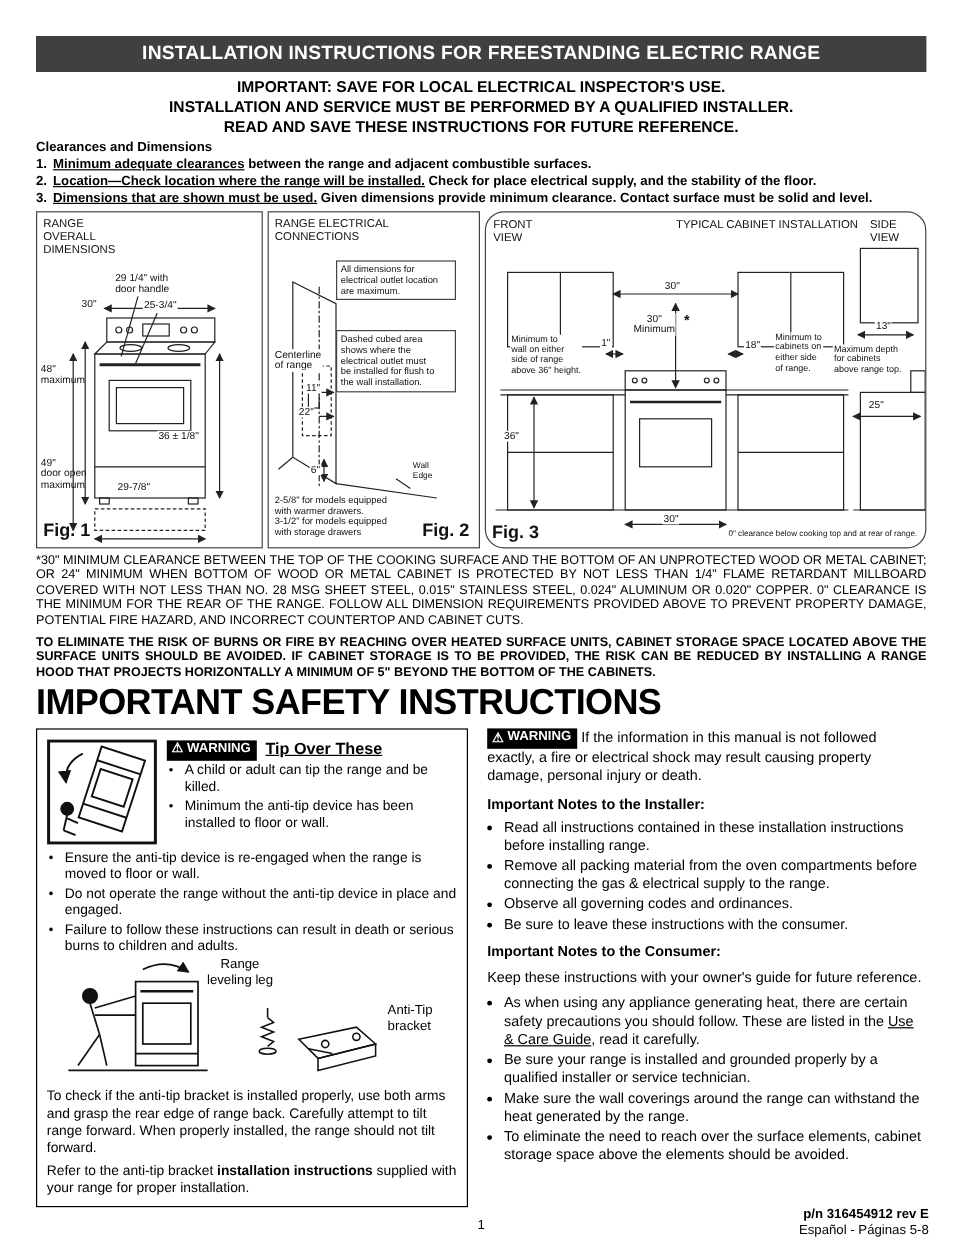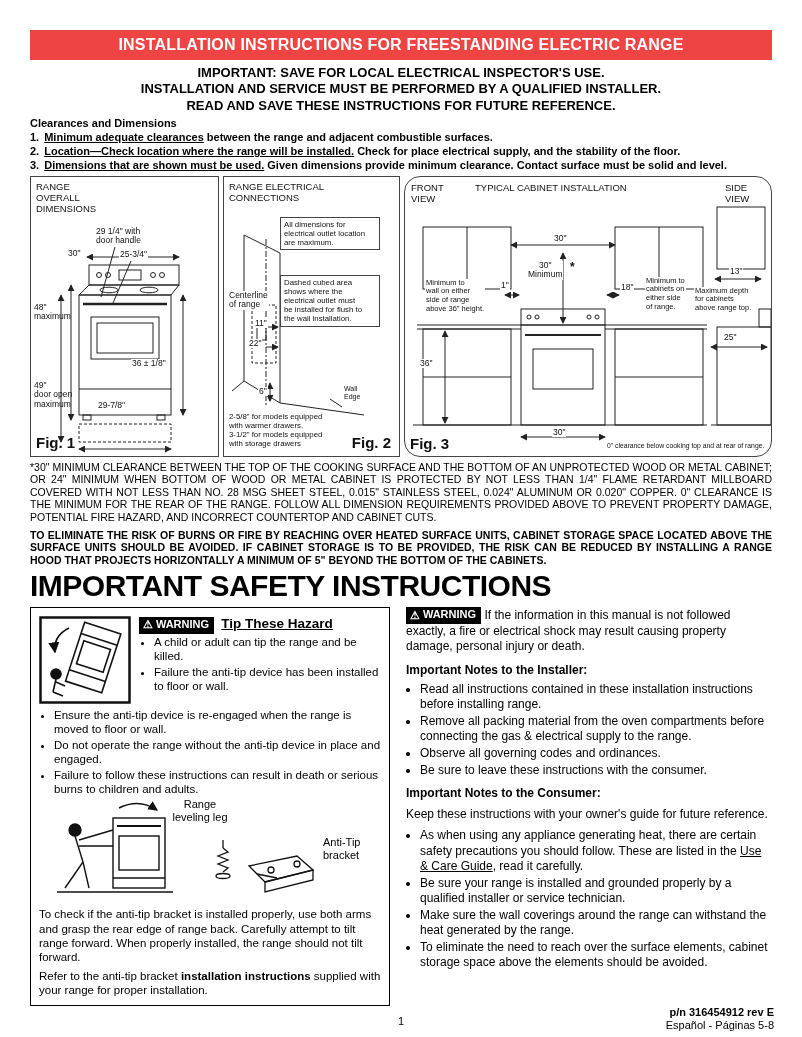--- a/index.html
+++ b/index.html
@@ -5,21 +5,21 @@
   * { margin:0; padding:0; box-sizing:border-box; }
   html,body { background:#fff; }
   body {
     width:802px; height:1037px; position:relative; overflow:hidden;
     font-family:"Liberation Sans", sans-serif; color:#000;
   }
   .page { position:absolute; inset:0; padding:30px 30px 0 30px; }
 
   
   .header-bar {
-    height:30px; background:#ef4444; color:#fff; display:flex;
+    height:30px; background:#404040; color:#fff; display:flex;
     align-items:center; justify-content:center; font-weight:bold;
     font-size:16px; letter-spacing:.2px; margin-bottom:5px;
   }
 
   .intro { text-align:center; font-weight:bold; font-size:13px; line-height:1.25; margin-bottom:3px; }
 
   .c-head { font-weight:bold; font-size:11px; margin-bottom:1px; }
   .c-item { font-weight:bold; font-size:11px; line-height:1.3; }
   .c-num { margin-right:5px; }
   .c-lead { text-decoration:underline; }
@@ -56,21 +56,21 @@
   .f2-cl { left:4px; top:114px; }
   .f2-d11 { left:30px; top:142px; }
   .f2-d22 { left:24px; top:162px; }
   .f2-d6 { left:34px; top:210px; }
   .f2-we { left:120px; top:208px; font-size:7px; }
   .f2-foot { left:5px; top:236px; font-size:7.8px; }
   .f2-cap { right:8px; bottom:5px; }
 
   
   .f3-front { left:6px; top:5px; }
-  .f3-t { left:70px; top:5px; width:240px; text-align:left; }
+  .f3-t { left:70px; top:5px; width:240px; text-align:right; }
   .f3-side { left:320px; top:5px; }
   .f3-d30t { left:148px; top:57px; }
   .f3-d30m { left:122px; top:84px; text-align:center; }
   .f3-ast { left:165px; top:84px; font-size:12px; font-weight:bold; }
   .f3-nw { left:20px; top:102px; font-size:7.5px; }
   .f3-d1 { left:95px; top:104px; }
   .f3-d18 { left:215px; top:106px; }
   .f3-nc { left:240px; top:100px; font-size:7.5px; }
   .f3-nd { left:289px; top:110px; font-size:7.5px; }
   .f3-d13 { left:324px; top:90px; }
@@ -353,25 +353,25 @@
             <line x1="14" y1="76" x2="24" y2="80"></line>
             <line x1="17" y1="66" x2="26" y2="70"></line>
           </g>
         </svg>
         <div class="tip-right">
           <div>
             <span class="warn-badge">
                 <span class="warn-tri">⚠</span>
                 <span>WARNING</span>
               </span>
-            <span class="tip-title">Tip These Hazard</span>
+            <span class="tip-title">Tip Over These</span>
           </div>
           <ul class="bullets">
             <li>A child or adult can tip the range and be killed.</li>
-            <li>Failure the anti-tip device has been installed to floor or wall.</li>
+            <li>Minimum the anti-tip device has been installed to floor or wall.</li>
           </ul>
         </div>
       </div>
       <ul class="bullets wide">
         <li>Ensure the anti-tip device is re-engaged when the range is moved to floor or wall.</li>
         <li>Do not operate the range without the anti-tip device in place and engaged.</li>
         <li>Failure to follow these instructions can result in death or serious burns to children and adults.</li>
       </ul>
 
       <div class="illustration">

